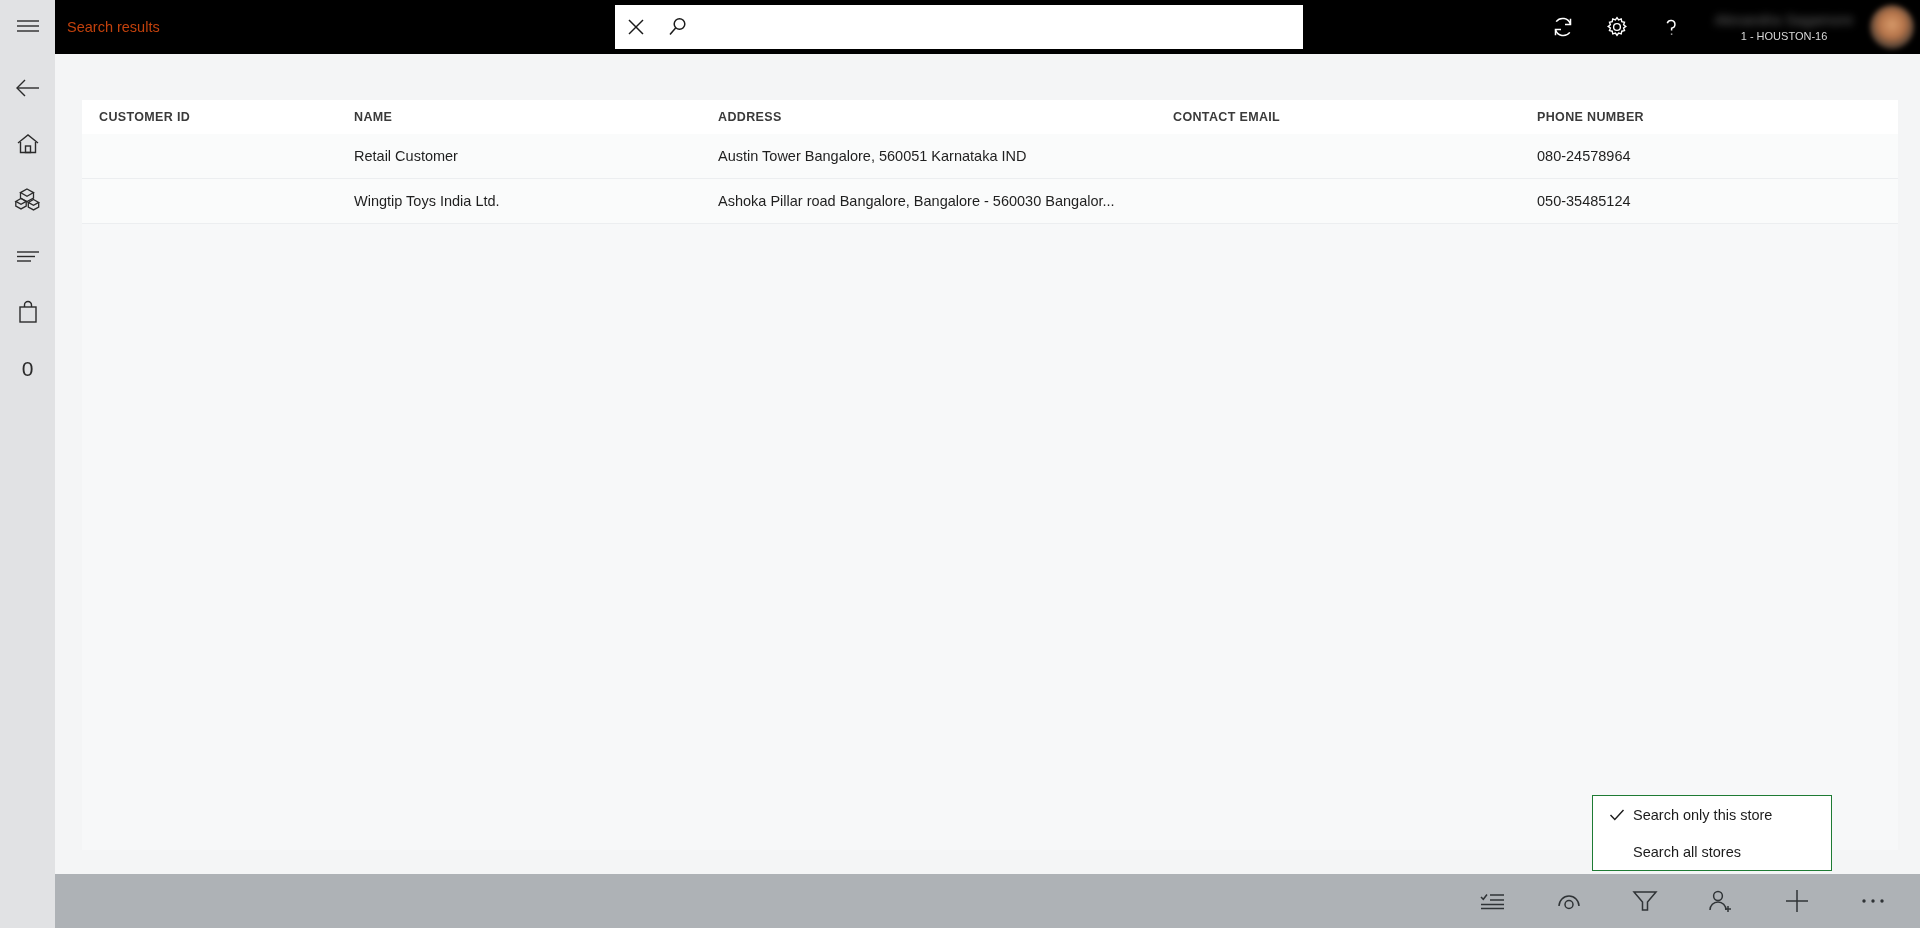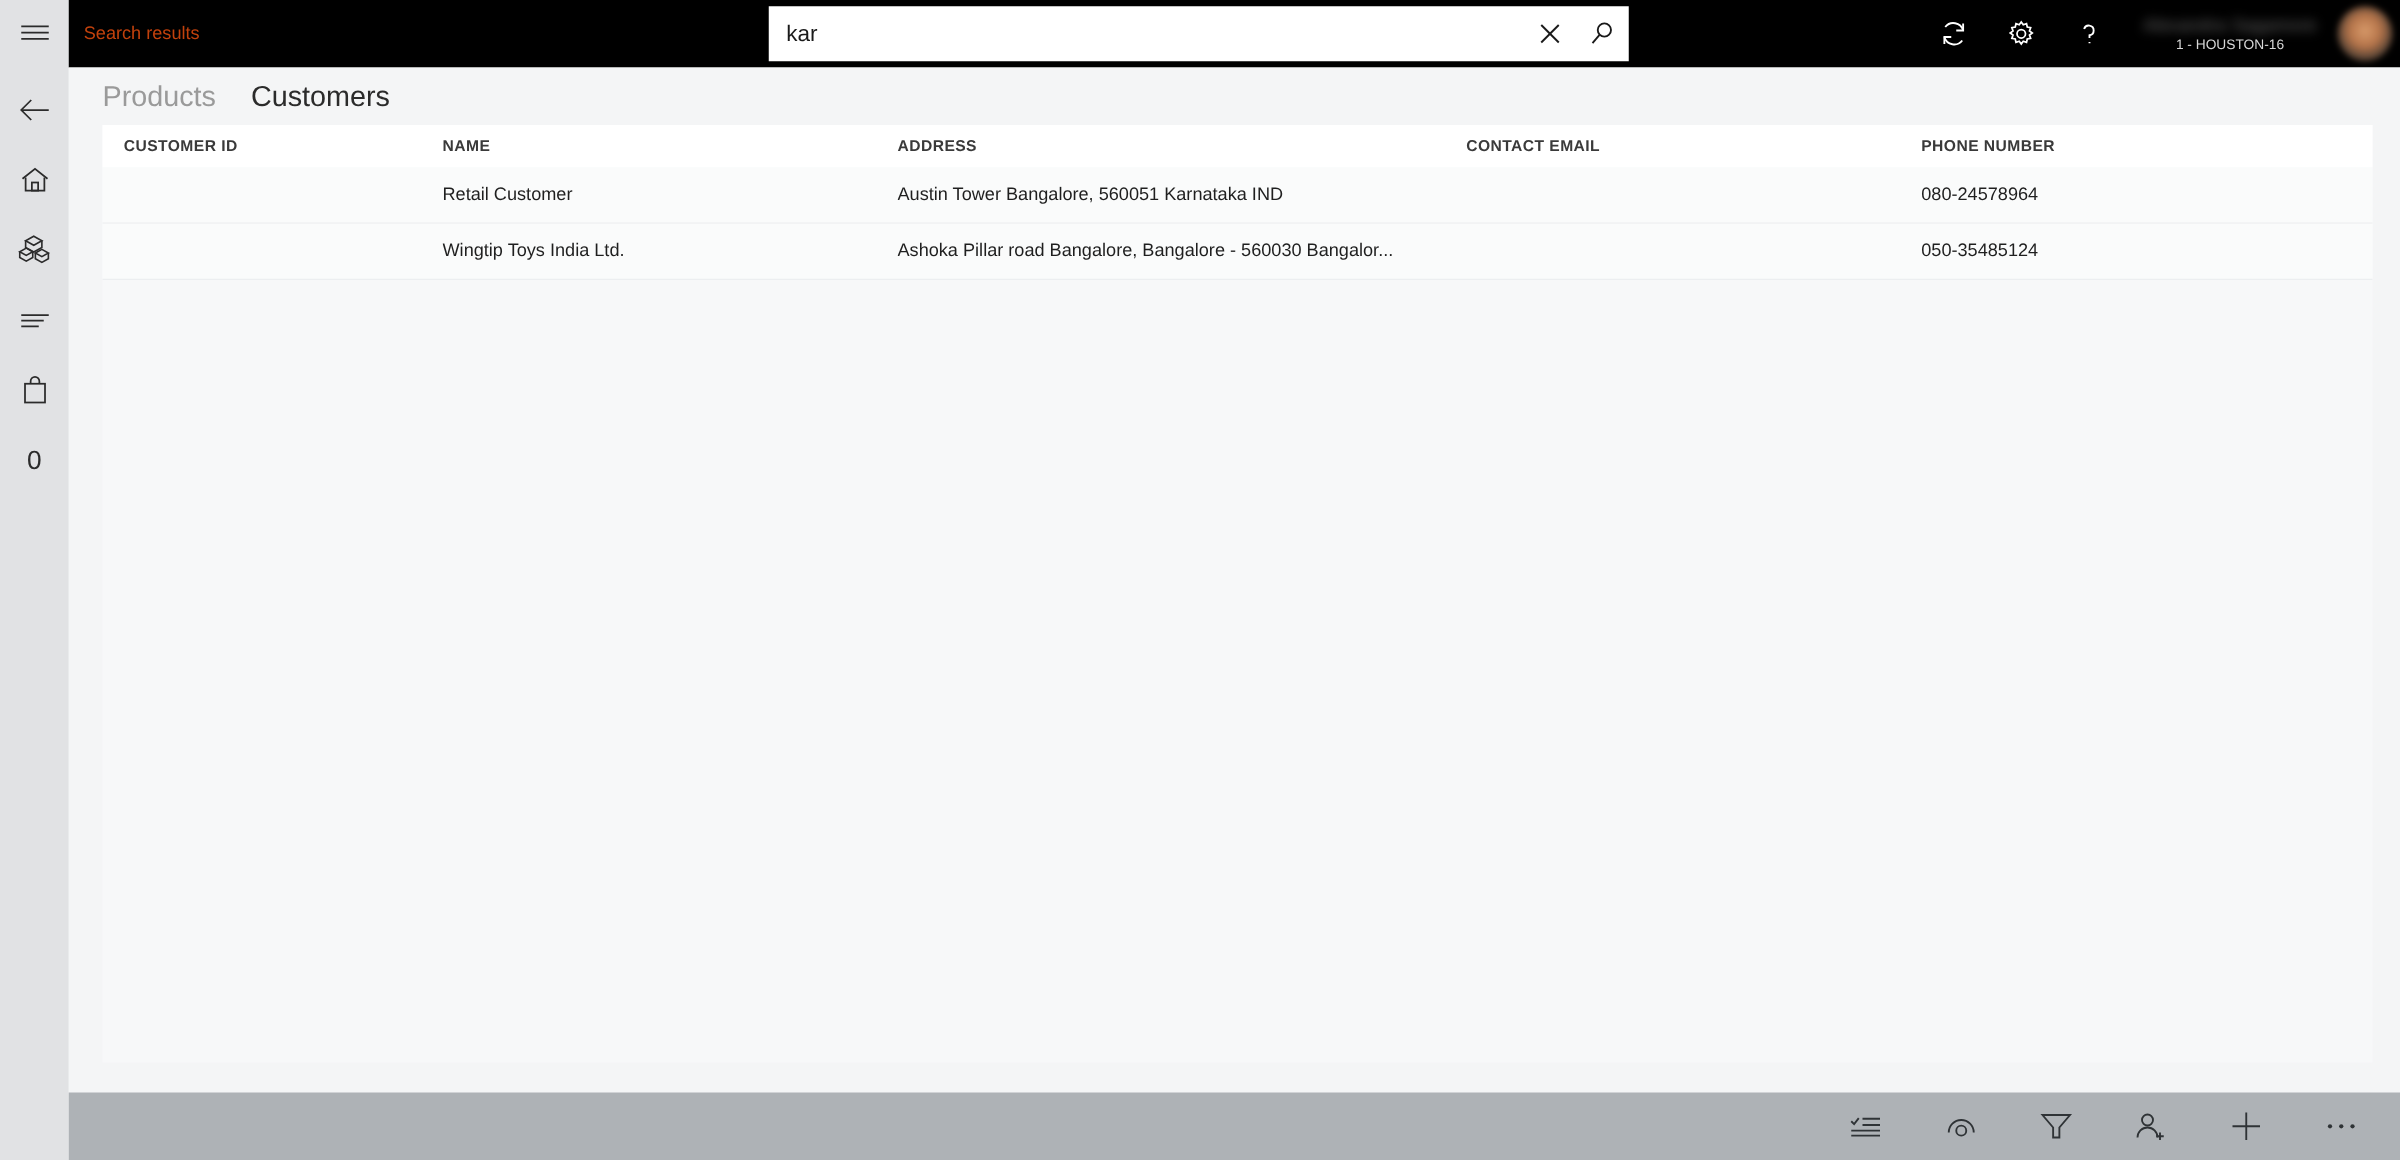--- a/index.html
+++ b/index.html
@@ -227,21 +227,20 @@
 
     <div class="rail-btn">
       <span class="rail-zero">0</span>
     </div>
   </div>
 
   <div id="header">
     <div id="header-title">Search results</div>
 
     <div id="search-box">
-      <input id="search-input" type="text" value="kar" style="">
       <div class="search-ico">
         <svg width="20" height="20" viewBox="0 0 20 20" aria-hidden="true">
           <g stroke="#1a1a1a" stroke-width="1.5">
             <line x1="3" y1="3" x2="17" y2="17"></line>
             <line x1="17" y1="3" x2="3" y2="17"></line>
           </g>
         </svg>
       </div>
       <div class="search-ico">
         <svg width="22" height="22" viewBox="0 0 22 22" aria-hidden="true">
@@ -287,24 +286,20 @@
         <div id="user-name">Alexandra Sagamore</div>
         <div id="user-store">1 - HOUSTON-16</div>
       </div>
 
       <div id="avatar"></div>
     </div>
   </div>
 
   <div id="content">
 
-    <div id="tabs">
-      <div class="tab inactive">Products</div>
-      <div class="tab active">Customers</div>
-    </div>
 
     <div id="table-wrap">
 
       <div class="thead">
         <div class="cell c0">CUSTOMER ID</div>
         <div class="cell c1">NAME</div>
         <div class="cell c2">ADDRESS</div>
         <div class="cell c3">CONTACT EMAIL</div>
         <div class="cell c4">PHONE NUMBER</div>
       </div>
@@ -322,20 +317,34 @@
         <div class="cell c0"></div>
         <div class="cell c1">Wingtip Toys India Ltd.</div>
         <div class="cell c2">Ashoka Pillar road Bangalore, Bangalore - 560030 Bangalor...</div>
         <div class="cell c3"></div>
         <div class="cell c4">050-35485124</div>
       </div>
 
     </div>
   </div>
 
+  <div id="store-menu">
+    <div class="menu-item">
+      <span class="menu-check">
+        <svg width="16" height="14" viewBox="0 0 16 14" aria-hidden="true">
+          <polyline points="1.5,7 5.8,11.5 14.5,2" stroke="#1b1b1b" stroke-width="1.4" fill="none"></polyline>
+        </svg>
+      </span>
+      <span>Search only this store</span>
+    </div>
+    <div class="menu-item">
+      <span class="menu-check"></span>
+      <span>Search all stores</span>
+    </div>
+  </div>
 
   <div id="bottombar">
 
     <div class="bb-ico">
       <svg width="28" height="22" viewBox="0 0 28 22" aria-hidden="true">
         <g stroke="#2f3336" stroke-width="1.5" fill="none">
           <polyline points="2,7 4.3,9.3 8,4.5"></polyline>
           <line x1="11" y1="5" x2="25" y2="5"></line>
           <line x1="11" y1="10" x2="25" y2="10"></line>
           <line x1="2" y1="14.5" x2="25" y2="14.5"></line>

